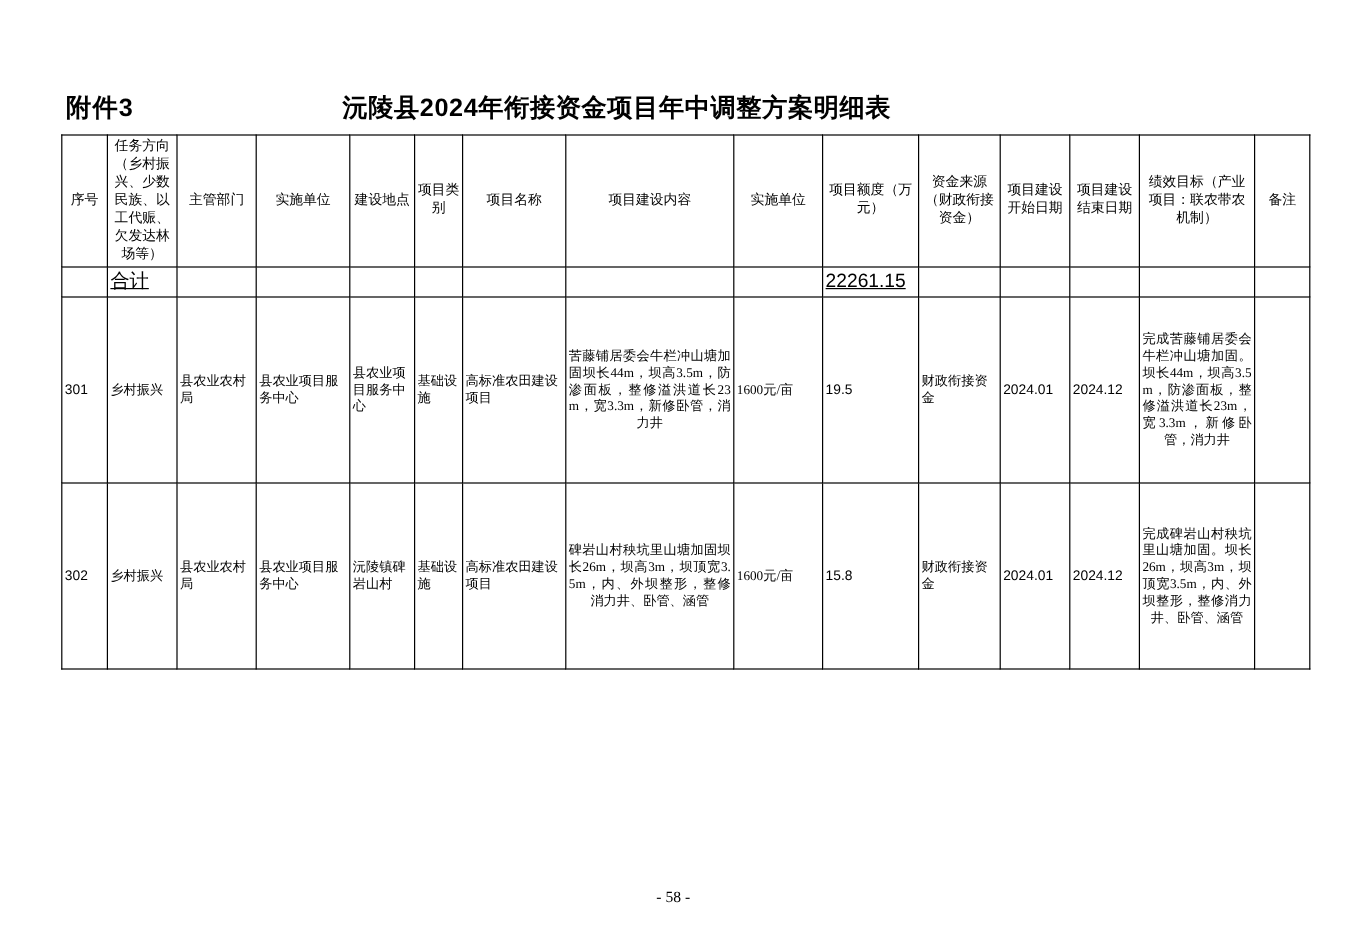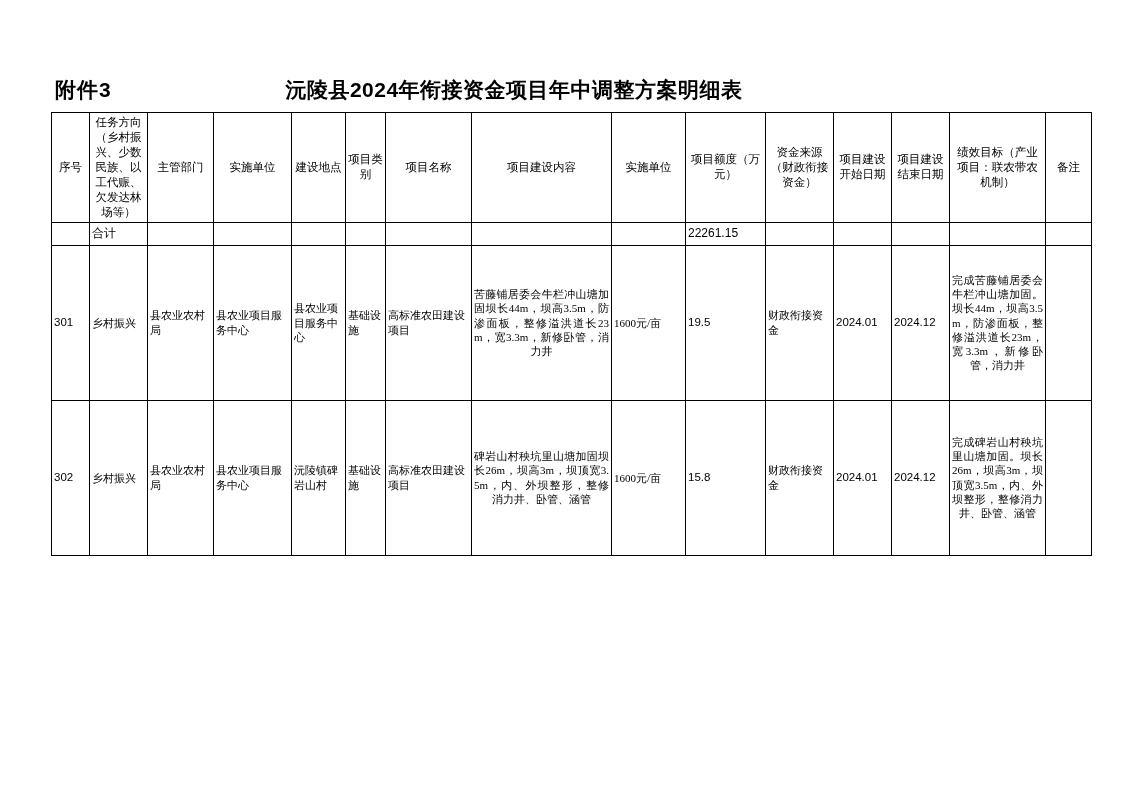--- a/index.html
+++ b/index.html
@@ -84,21 +84,22 @@
   .col-subsidy  { width: 74px; }
   .col-amount   { width: 80px; }
   .col-source   { width: 68px; }
   .col-start    { width: 58px; }
   .col-end      { width: 58px; }
   .col-perf     { width: 96px; }
   .col-remark   { width: 46px; }
 
   .total-row td {
     height: 18px;
-    font-size: 12px;
+    font-size: 16px;
+    text-decoration: underline;
   }
   .total-label {
     font-size: 12.5px;
   }
   .amount-total {
     font-family: "Liberation Sans", "DejaVu Sans", sans-serif;
     font-size: 12px;
     font-weight: bold;
   }
   .data-row td {
@@ -225,14 +226,15 @@
         <td class="num">15.8</td>
         <td>财政衔接资金</td>
         <td class="num">2024.01</td>
         <td class="num">2024.12</td>
         <td class="cell-perf">完成碑岩山村秧坑里山塘加固。坝长26m，坝高3m，坝顶宽3.5m，内、外坝整形，整修消力井、卧管、涵管</td>
         <td></td>
       </tr>
     </tbody>
   </table>
 
+  <div class="footer">- 58 -</div>
 
 </div>
 
 </body></html>

